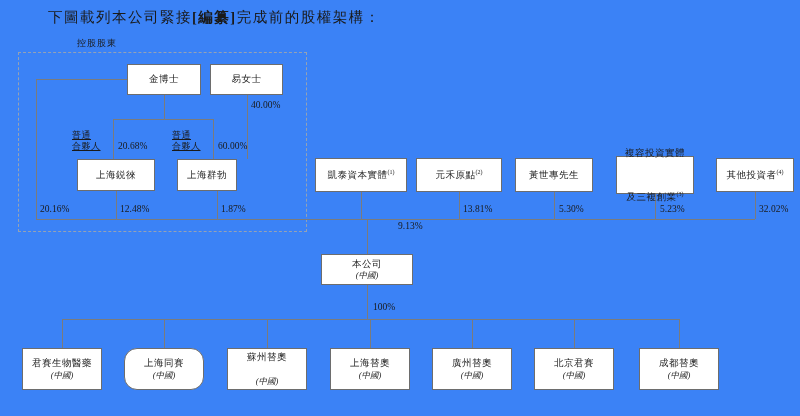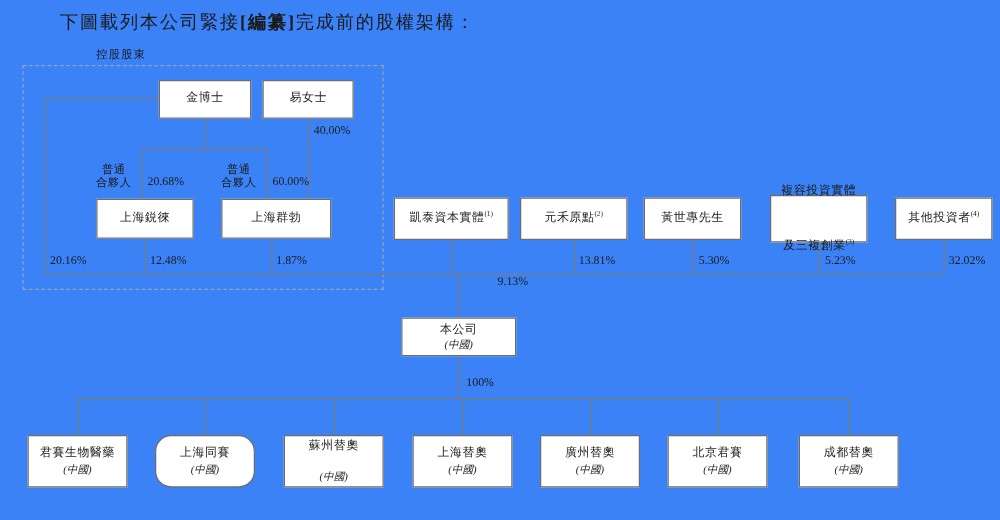--- a/index.html
+++ b/index.html
@@ -28,22 +28,22 @@
     font-size:9.5px;line-height:1.3;text-align:center;box-sizing:border-box;
     letter-spacing:0.5px;z-index:2;
   }
   .box sup{font-size:6px;line-height:0;letter-spacing:0;}
   .country{font-style:italic;font-size:8.5px;letter-spacing:0;}
   .hline,.vline{position:absolute;background:#7b7b7b;z-index:1;}
   .hline{height:1px;}
   .vline{width:1px;}
   .pct{position:absolute;font-size:9.5px;white-space:nowrap;z-index:3;background:transparent;}
   .gp{
-    position:absolute;font-size:9px;line-height:1.25;text-align:center;
-    white-space:nowrap;z-index:3;letter-spacing:0.5px;
+    position:absolute;font-size:9px;line-height:1.25;text-align:left;
+    white-space:nowrap;z-index:3;letter-spacing:0.5px;text-decoration:underline;
   }
 </style>
 </head>
 <body>
 
 <div class="canvas">
 
   <div class="title"><span>下圖載列本公司緊接</span><b>[編纂]</b><span>完成前的股權架構：</span></div>
 
   <div class="cs-label">控股股東</div>
@@ -77,21 +77,21 @@
 
   <div class="box" style="left:127px;top:64px;width:74px;height:31px;">
     <span>金博士</span>
   </div>
   <div class="box" style="left:210px;top:64px;width:73px;height:31px;">
     <span>易女士</span>
   </div>
   <div class="box" style="left:77px;top:159px;width:78px;height:32px;">
     <span>上海鋭徠</span>
   </div>
-  <div class="box" style="left:177px;top:159px;width:88px;height:32px;">
+  <div class="box" style="left:177px;top:159px;width:60px;height:32px;">
     <span>上海群勃</span>
   </div>
 
   <div class="gp" style="left:72px;top:130px;width:38px;">
     <span>普通</span><br>
     <span>合夥人</span>
   </div>
   <div class="gp" style="left:172px;top:130px;width:38px;">
     <span>普通</span><br>
     <span>合夥人</span>

